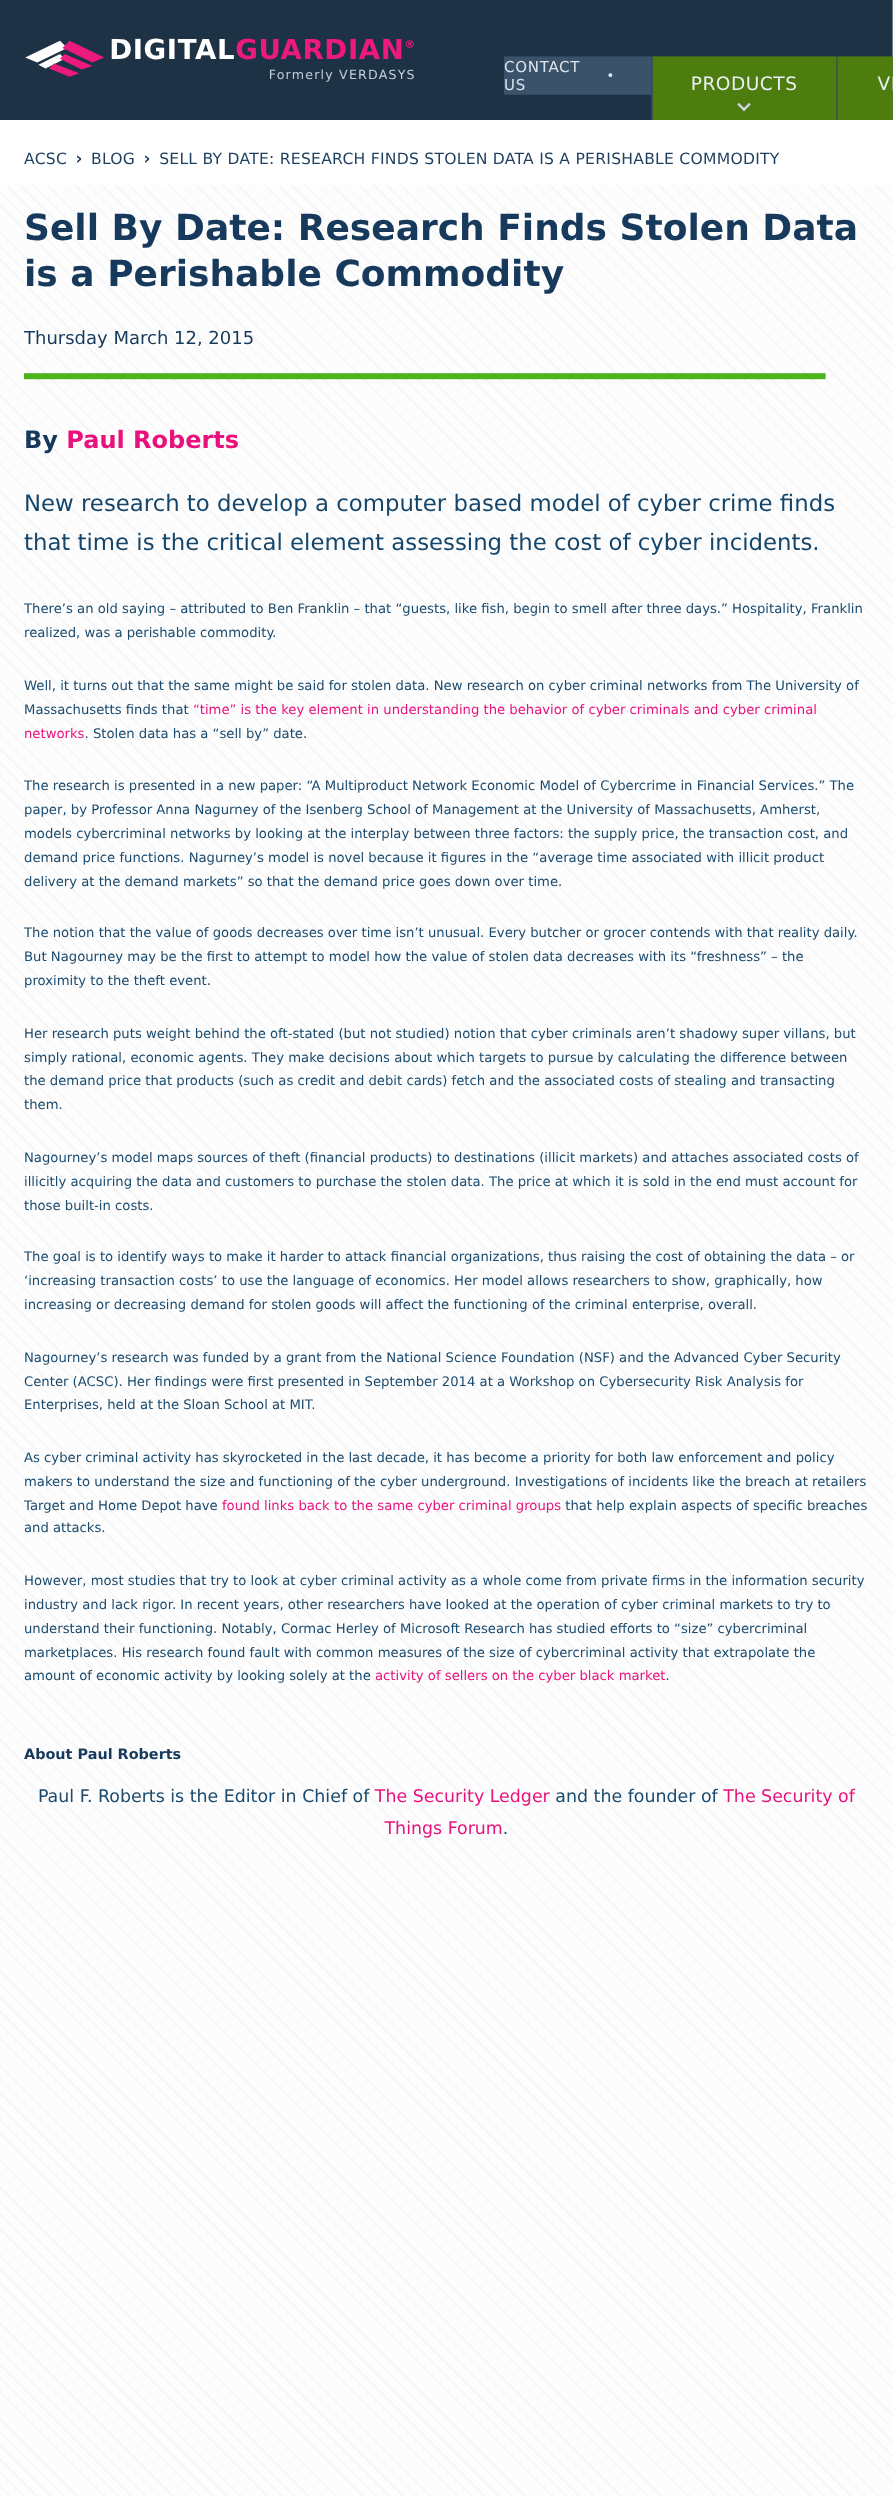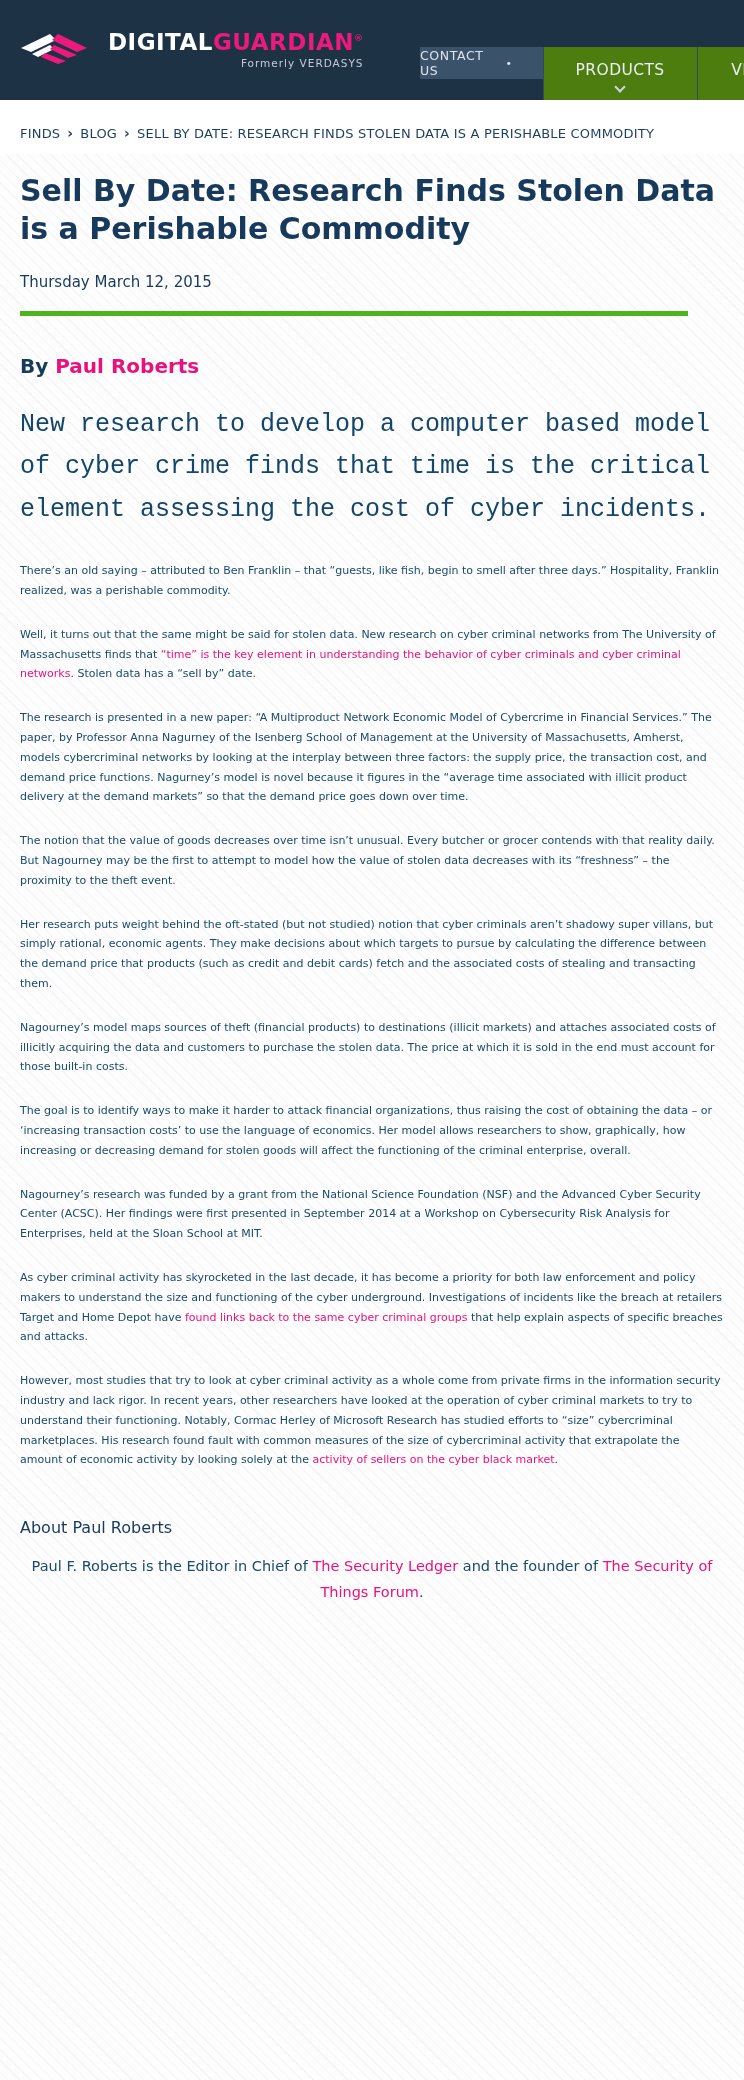--- a/index.html
+++ b/index.html
@@ -5,21 +5,21 @@
   * { box-sizing: border-box; }
   html,body { margin:0; padding:0; }
   body {
     width:744px; height:2080px; overflow:hidden;
     background:#fff;
     font-family:"DejaVu Sans","Liberation Sans",sans-serif;
   }
 
   
   header { display:flex; justify-content:space-between; height:100px; background:#1e3245; }
-  .logo { display:flex; align-items:center; gap:20px; padding-left:20px; cursor:pointer; }
+  .logo { display:flex; align-items:center; gap:3px; padding-left:20px; cursor:pointer; }
   .logo svg { display:block; }
   .brand { font-size:23px; font-weight:bold; letter-spacing:.5px; line-height:1; white-space:nowrap; }
   .brand .w { color:#fff; }
   .brand .p { color:#ec1a7d; }
   .brand sup { font-size:9px; color:#ec1a7d; }
   .tagline { text-align:right; color:#c3cdd8; font-size:10.5px; margin-top:3px; letter-spacing:1px; }
 
   .header-right { width:324px; display:flex; flex-direction:row;margin-top:47px; }
   .utility-bar { height:32px; background:#3b526b; display:flex; align-items:center;
                  justify-content:flex-end; padding-right:30px; gap:22px;
@@ -45,27 +45,27 @@
     padding:6px 20px 0; min-height:1930px;
     background-color:#fdfdfd;
     background-image:repeating-linear-gradient(45deg, rgba(120,130,145,0.07) 0px,
       rgba(120,130,145,0.07) 1px, transparent 1px, transparent 8px);
   }
   h1 { margin:12px 0 0; font-size:30px; line-height:1.28; font-weight:bold; color:#16395c; max-width:700px; }
   .date { margin-top:24px; font-size:15px; color:#16395c; }
   .green-divider { margin-top:20px; width:668px; height:5px; background:#4db41d; }
   .byline { margin-top:38px; font-size:20px; font-weight:bold; color:#16395c; }
   .byline .author { color:#e9117c; cursor:pointer; }
-  .lede { margin:26px 0 2px; font-size:25px; line-height:1.7; color:#14466b; max-width:702px; font-weight:400;font-family:Liberation Mono, monospace; }
+  .lede { margin:26px 0 2px; font-size:19px; line-height:1.7; color:#14466b; max-width:702px; font-weight:400; }
   #paragraphs { margin-top:30px; }
   #paragraphs p { margin:4px 0 24px; font-size:11px; line-height:1.8; color:#1a4a6d; max-width:706px; }
   .ilink { color:#e9117c; text-decoration:none; cursor:pointer; }
 
   .about { margin-top:48px; }
-  .about h2 { margin:0 0 16px; font-size:16px; font-weight:normal; color:#16395c; }
+  .about h2 { margin:0 0 16px; font-size:12px; font-weight:bold; color:#16395c; }
   .about p { margin:0; font-size:14.5px; line-height:1.8; color:#1a4a6d; max-width:706px;text-align:center; }
 </style>
 </head>
 <body>
 
 <header>
   <div class="logo">
     <svg width="68" height="36" viewBox="0 0 68 36" aria-hidden="true">
       <polygon points="1,16 30,2 36,8 11,20" fill="#ffffff"></polygon>
       <polygon points="12,22 30,13 34,17 18,25" fill="#ffffff"></polygon>
@@ -92,21 +92,21 @@
         </div>
         <div class="nav-item">
           <span>VERDASYS</span>
           <i class="chev"></i>
         </div>
         <div class="nav-end"></div>
       </nav>
   </div>
 </header>
 
-<div class="breadcrumb" id="breadcrumb"><span class="bc-link">FINDS</span><span class="sep">›</span><span class="bc-link">BLOG</span><span class="sep">›</span><span class="bc-current">SELL BY DATE: RESEARCH FINDS STOLEN DATA IS A PERISHABLE COMMODITY</span></div>
+<div class="breadcrumb" id="breadcrumb"><span class="bc-link">ACSC</span><span class="sep">›</span><span class="bc-link">BLOG</span><span class="sep">›</span><span class="bc-current">SELL BY DATE: RESEARCH FINDS STOLEN DATA IS A PERISHABLE COMMODITY</span></div>
 
 <main class="article">
   <h1>Sell By Date: Research Finds Stolen Data is a Perishable Commodity</h1>
   <div class="date">Thursday March 12, 2015</div>
   <div class="green-divider"></div>
   <div class="byline">
     <span>By </span><span class="author">Paul Roberts</span>
   </div>
   <p class="lede">New research to develop a computer based model of cyber crime finds that time is the critical element assessing the cost of cyber incidents.</p>
   <div id="paragraphs">

